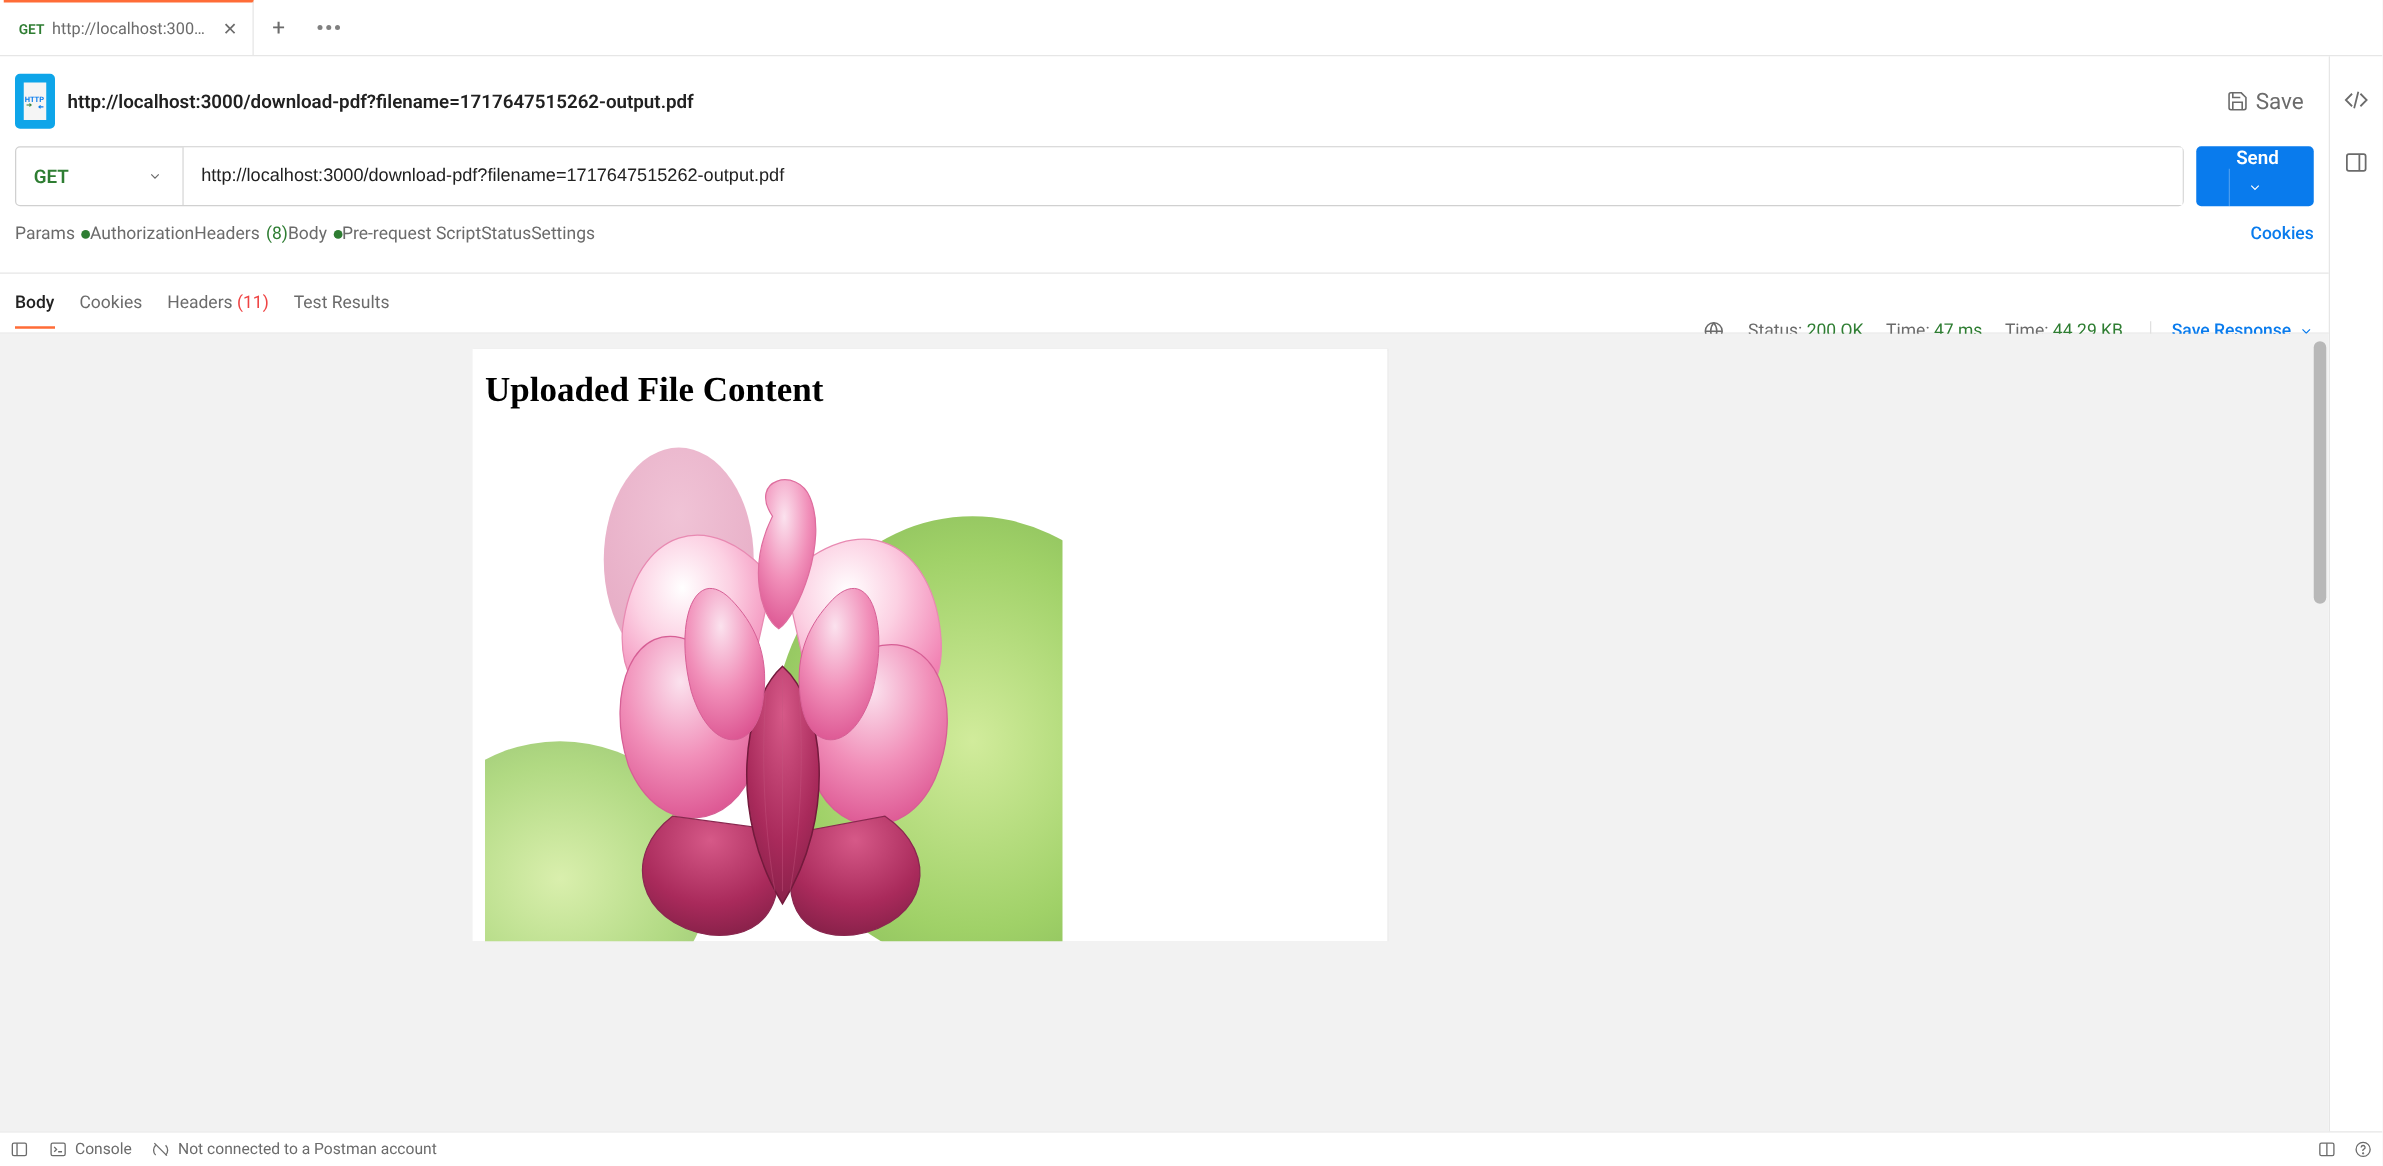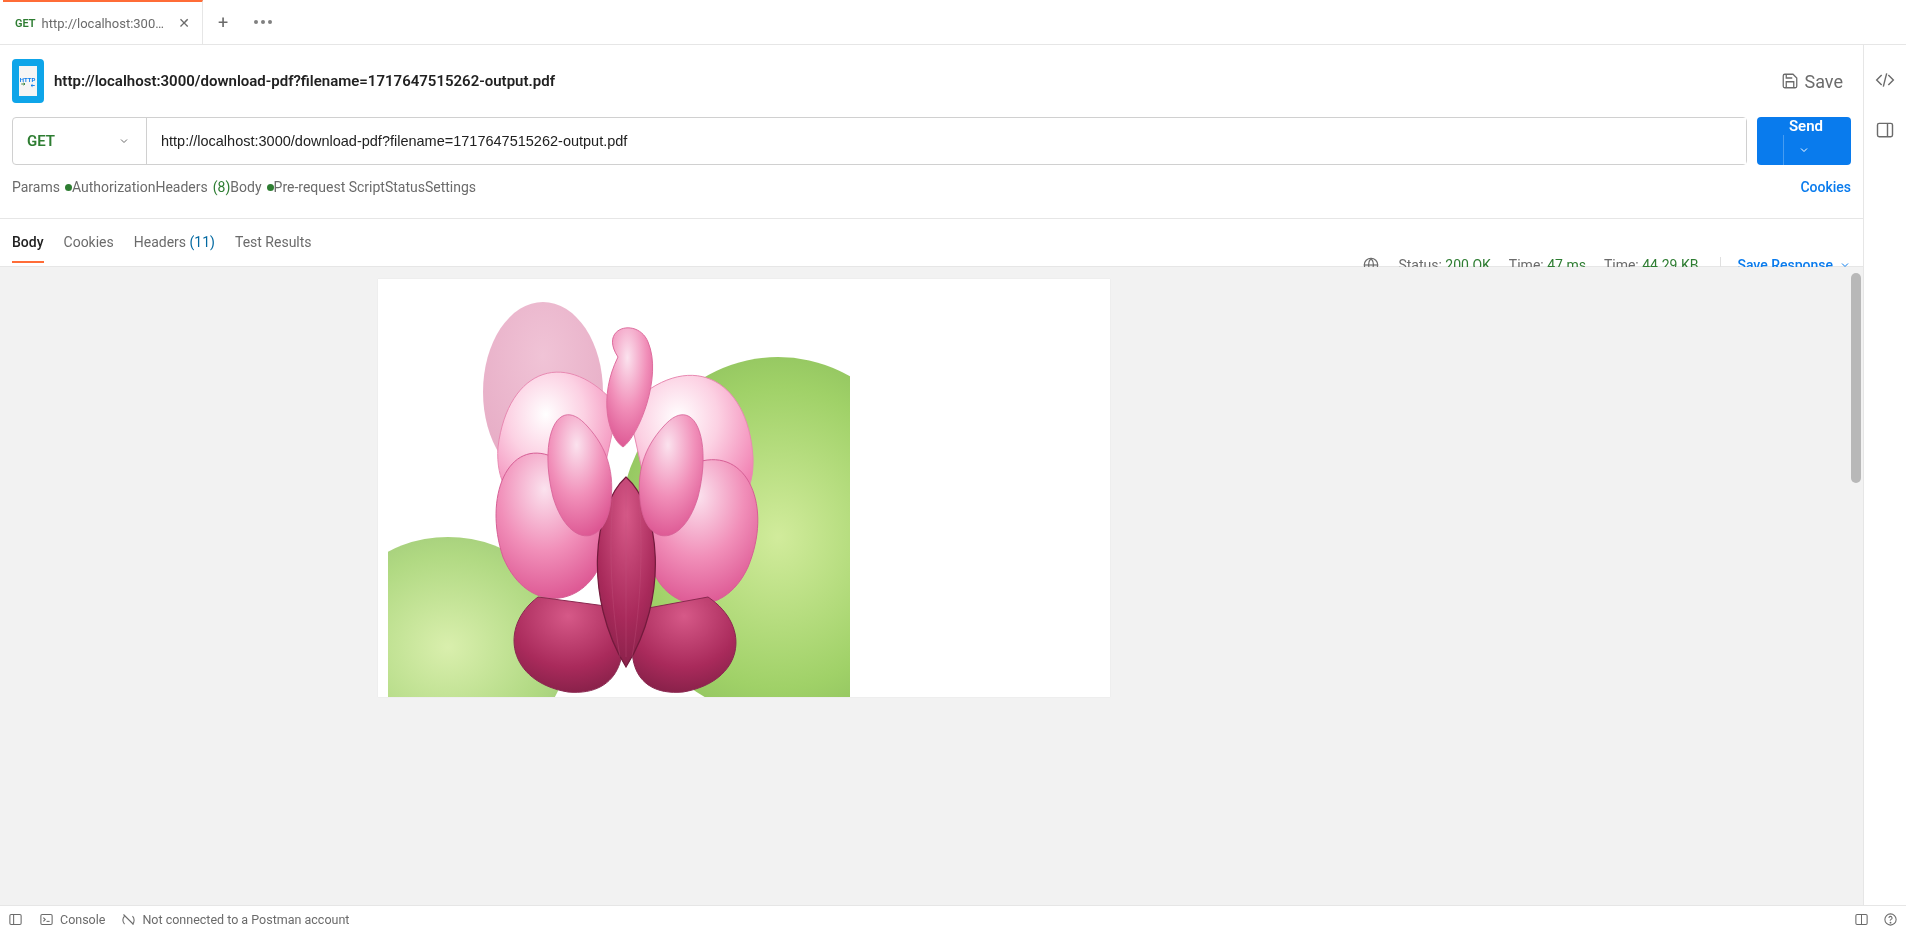--- a/index.html
+++ b/index.html
@@ -46,21 +46,21 @@
 .req-tab { display: flex; align-items: center; gap: 5px; color: #6b6b6b; font-size: 14px; cursor: pointer; }
 .req-tab .dot-green { width: 7px; height: 7px; border-radius: 50%; background: #2e7d32; }
 .req-tab .count { color: #2e7d32; }
 .cookies-link { margin-left: auto; color: #097bed; font-size: 14px; font-weight: 500; cursor: pointer; }
 
 
 .resp-bar { display: flex; align-items: center; height: 48px; padding: 0 12px; border-bottom: 1px solid #e6e6e6; }
 .resp-tabs { display: flex; gap: 20px; }
 .resp-tab { color: #6b6b6b; font-size: 14px; padding: 12px 0; cursor: pointer; }
 .resp-tab.active { color: #212121; font-weight: 500; border-bottom: 2px solid #ff6c37; padding-bottom: 11px; }
-.resp-tab .count { color: #0369a1; margin-top: 28px; }
+.resp-tab .count { color: #ef4444; margin-top: 28px; }
 .resp-meta { margin-left: auto; display: flex; align-items: center; gap: 18px; font-size: 14px; color: #6b6b6b; margin-top: 44px; }
 .resp-meta .val { color: #2e7d32; }
 .save-response { color: #097bed; font-size: 14px; font-weight: 500; display: flex; align-items: center; gap: 6px; cursor: pointer; border-left: 1px solid #e0e0e0; padding-left: 16px; margin-left: 4px; }
 .globe-icon { width: 18px; height: 18px; }
 
 
 .response-body { flex: 1; background: #f2f2f2; position: relative; overflow: hidden; }
 .pdf-page { position: absolute; left: 378px; top: 12px; width: 732px; background: #fff; padding: 18px 10px 0 10px; box-shadow: 0 0 1px rgba(0,0,0,0.1); }
 .pdf-heading { font-family: "Times New Roman", Times, serif; font-size: 28px; font-weight: 700; color: #000; margin-bottom: 24px; }
 .flower-svg { width: 462px; height: auto; display: block; }
@@ -197,20 +197,21 @@
           <span>Save Response</span>
           <svg width="12" height="12" viewBox="0 0 24 24" fill="none" stroke="#097bed" stroke-width="2">
               <polyline points="6 9 12 15 18 9"></polyline>
             </svg>
         </div>
       </div>
     </div>
 
     <div class="response-body">
       <div class="pdf-page">
+        <div class="pdf-heading">Uploaded File Content</div>
         <svg class="flower-svg" viewBox="0 0 462 400">
           <defs>
             <radialGradient id="leafG" cx="50%" cy="50%" r="70%">
               <stop offset="0%" stop-color="#c9e88a"></stop>
                 <stop offset="60%" stop-color="#8fc94d"></stop>
                 <stop offset="100%" stop-color="#6aa638"></stop>
             </radialGradient>
             <radialGradient id="petalLight" cx="40%" cy="30%" r="80%">
               <stop offset="0%" stop-color="#ffffff"></stop>
                 <stop offset="40%" stop-color="#fcd1e3"></stop>

